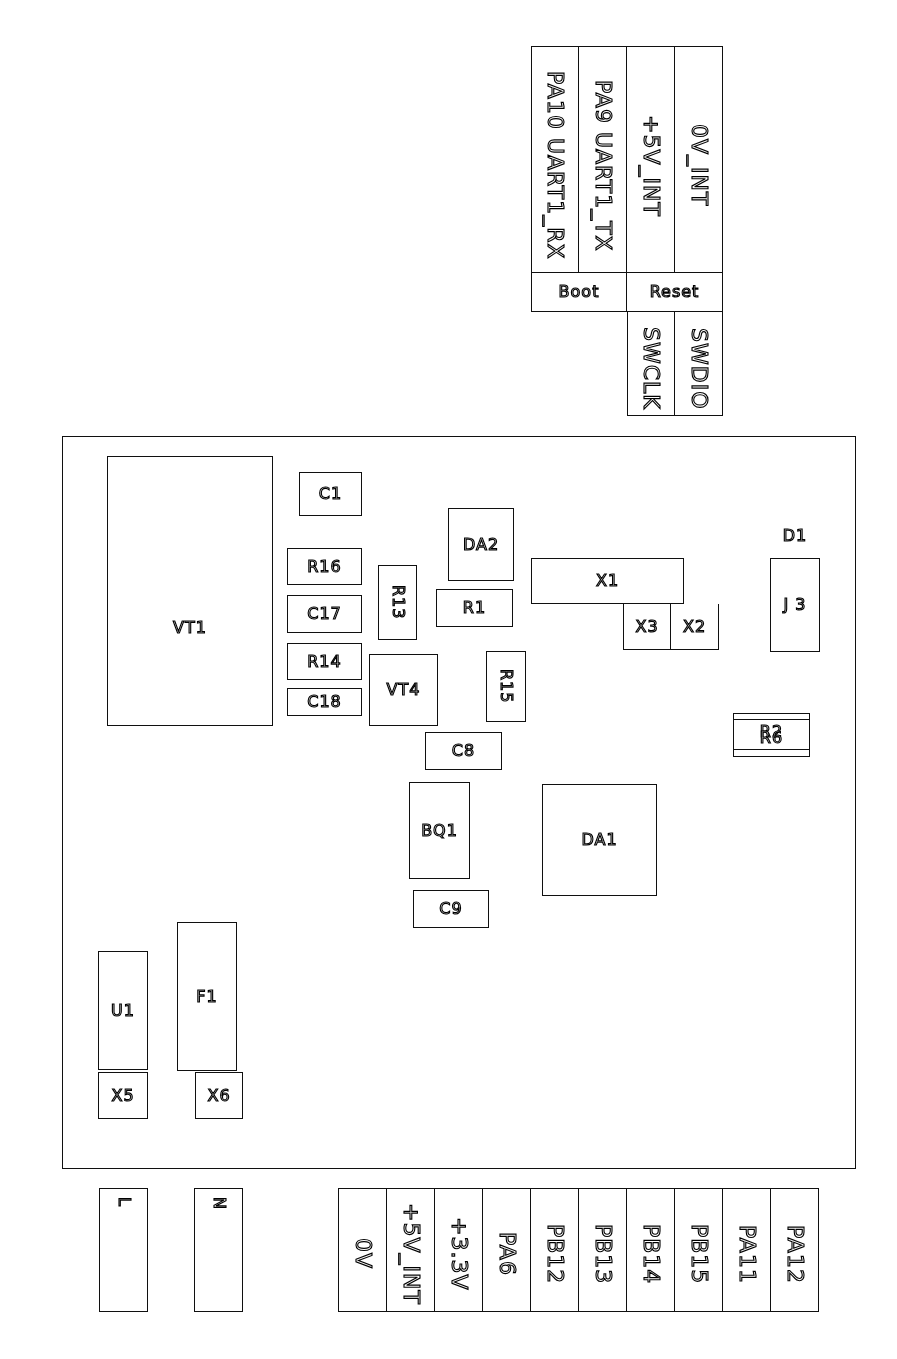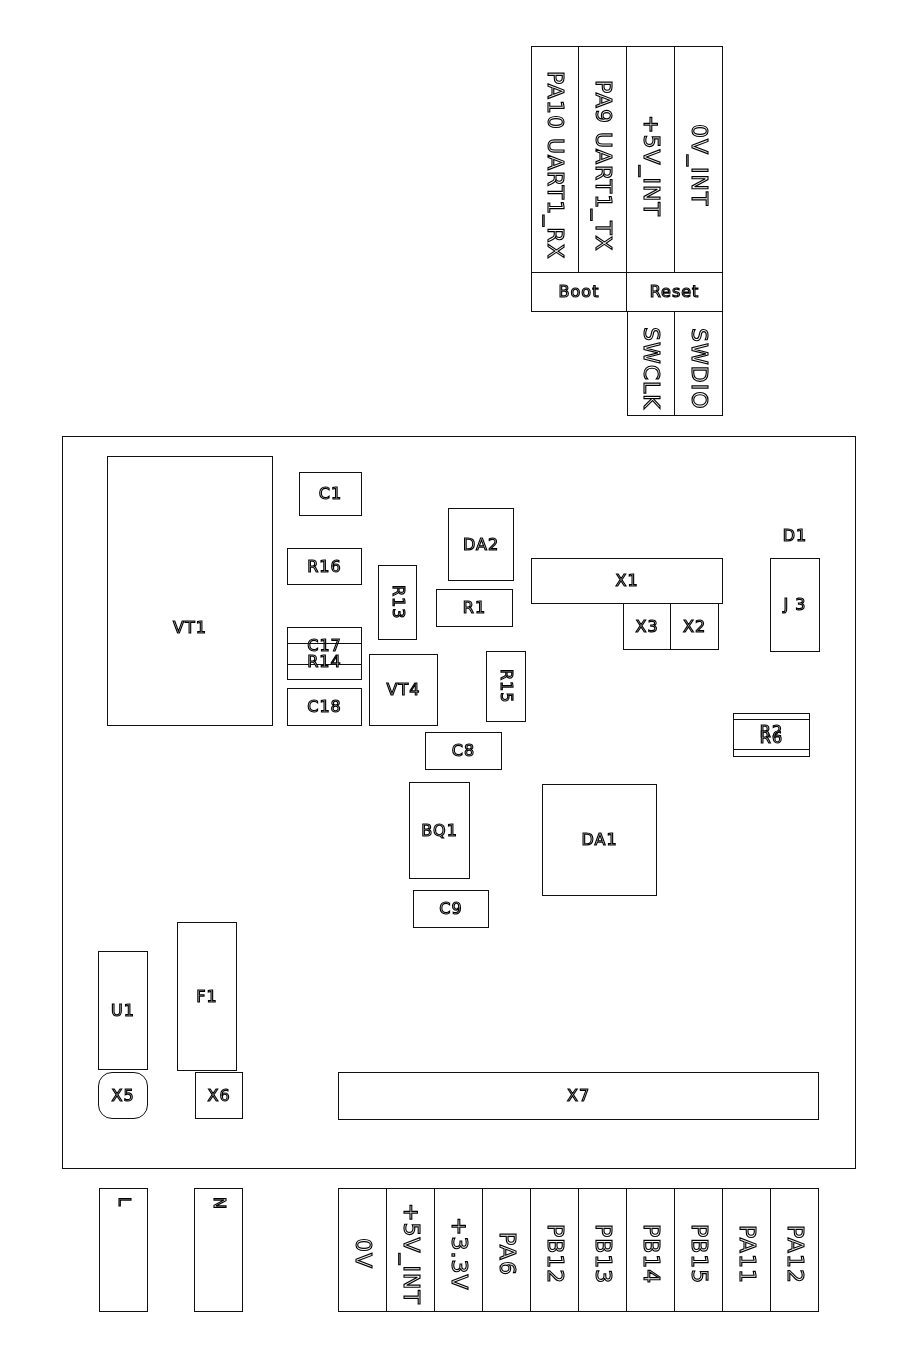--- a/index.html
+++ b/index.html
@@ -105,29 +105,29 @@
   </div>
 
   <div class="box" style="left:299px; top:472px; width:63px; height:44px;">
     <span class="lbl">C1</span>
   </div>
 
   <div class="box" style="left:287px; top:548px; width:75px; height:37px;">
     <span class="lbl">R16</span>
   </div>
 
-  <div class="box" style="left:287px; top:595px; width:75px; height:38px;margin-top:32px;">
+  <div class="box" style="left:287px; top:595px; width:75px; height:38px;">
     <span class="lbl">C17</span>
   </div>
 
   <div class="box" style="left:287px; top:643px; width:75px; height:37px;">
     <span class="lbl">R14</span>
   </div>
 
-  <div class="box" style="left:287px; top:688px; width:75px; height:38px;">
+  <div class="box" style="left:287px; top:688px; width:75px; height:28px;">
     <span class="lbl">C18</span>
   </div>
 
   <div class="box vcell vcenter" style="left:378px; top:565px; width:39px; height:75px;">
     <span class="lbl vtext">R13</span>
   </div>
 
   <div class="box" style="left:369px; top:654px; width:69px; height:72px;">
     <span class="lbl">VT4</span>
   </div>
@@ -155,21 +155,21 @@
   <div class="box" style="left:413px; top:890px; width:76px; height:38px;">
     <span class="lbl">C9</span>
   </div>
 
   <div class="box" style="left:542px; top:784px; width:115px; height:112px;">
     <span class="lbl">DA1</span>
   </div>
 
   <div class="abs" style="left:531px; top:558px; width:192px;">
     <div class="row">
-      <div class="cell" style="width:192px; height:46px;">
+      <div class="cell" style="width:153px; height:46px;">
         <span class="lbl">X1</span>
       </div>
     </div>
     <div class="row" style="margin-left:92px;">
       <div class="cell notop" style="width:48px; height:46px;">
         <span class="lbl">X3</span>
       </div>
       <div class="cell notop noleft" style="width:48px; height:46px;">
         <span class="lbl">X2</span>
       </div>
@@ -193,31 +193,28 @@
   </div>
 
   <div class="box" style="left:98px; top:951px; width:50px; height:119px;">
     <span class="lbl">U1</span>
   </div>
 
   <div class="box" style="left:148px; top:922px; width:60px; height:149px;margin-left:29px;">
     <span class="lbl">F1</span>
   </div>
 
-  <div class="box" style="left:98px; top:1072px; width:50px; height:47px;border-radius:14px;">
+  <div class="box" style="left:98px; top:1072px; width:50px; height:47px;">
     <span class="lbl">X5</span>
   </div>
 
   <div class="box" style="left:195px; top:1072px; width:48px; height:47px;">
     <span class="lbl">X6</span>
   </div>
 
-  <div class="box" style="left:338px; top:1072px; width:481px; height:48px;">
-    <span class="lbl">X7</span>
-  </div>
 
   <div class="box vcell pad-t8" style="left:99px; top:1188px; width:49px; height:124px;">
     <span class="lbl vtext">L</span>
   </div>
 
   <div class="box vcell pad-t8" style="left:194px; top:1188px; width:49px; height:124px;">
     <span class="lbl vtext">N</span>
   </div>
 
   <div class="abs row" style="left:338px; top:1188px; width:481px; height:124px;">

